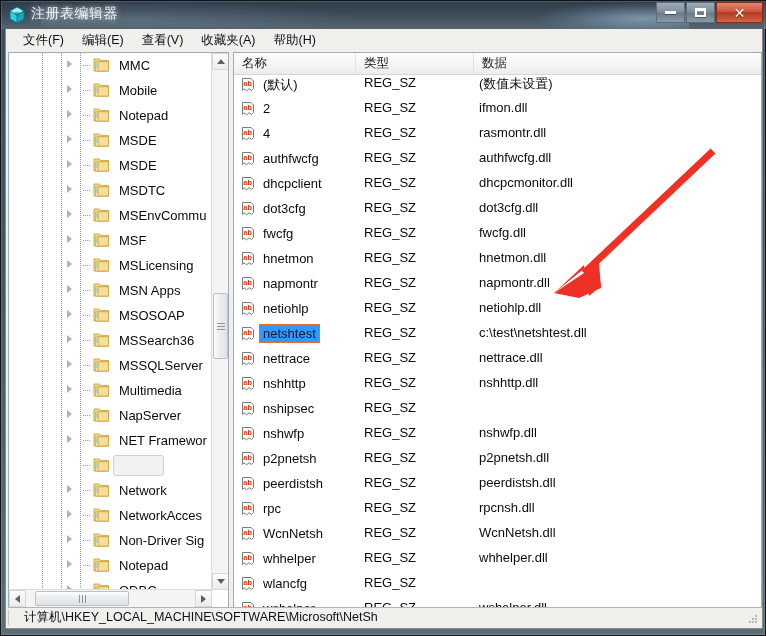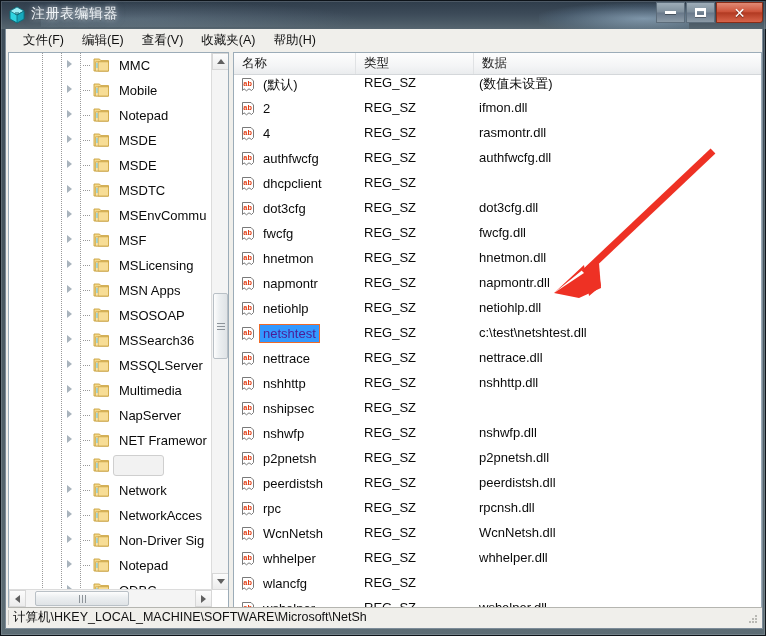--- a/index.html
+++ b/index.html
@@ -195,31 +195,31 @@
   .lv-hcell.c3 { width: 287px; border-right: none; }
 
   .lv-rows { position: absolute; left: 0; top: 22px; width: 100%; }
   .lv-row { height: 25px; display: flex; align-items: flex-start; font-size: 13px; color: #0b0b0b; }
   .lv-c1 { width: 122px; display: flex; align-items: center; padding-left: 6px; }
   .lv-c2 { width: 118px; padding-left: 8px; }
   .lv-c3 { width: 287px; padding-left: 5px; white-space: nowrap; }
   .ab-icon { width: 16px; height: 16px; flex: 0 0 16px; margin-right: 4px; }
   .name-text { padding: 1px 3px; }
   .lv-row.selected .name-text {
-    background: #3399ff; color: #4c1d95; outline: 1px solid #f06a28;
+    background: #3399ff; color: #0f172a; outline: 1px solid #f06a28;
   }
 
   
   .statusbar {
     position: absolute; left: 2px; bottom: 2px; width: 754px; height: 19px;
     background: #f0efeb; border-top: 1px solid #b5b5b0;
     display: flex; align-items: center;
   }
   .status-text {
-    font-size: 12.5px; color: #111; padding-left: 5px; white-space: nowrap;
+    font-size: 12.5px; color: #111; padding-left: 16px; white-space: nowrap;
   }
   .status-sep { position: absolute; left: 0; top: 2px; width: 1px; height: 15px; background: #c8c8c4; }
   .grip {
     position: absolute; right: 3px; bottom: 2px; width: 13px; height: 13px;
   }
 
   
   .annot { position: absolute; left: 0; top: 0; width: 766px; height: 636px; pointer-events: none; }
 </style>
 </head>
@@ -597,20 +597,21 @@
             </div>
             <div class="lv-row">
               <div class="lv-c1">
                 <span class="ab-icon"><svg width="16" height="16" viewBox="0 0 16 16">
                     <path d="M2.5 1.5 L11 1.5 L13.5 4 L13.5 11.5 L11.5 13.5 L9 11.8 L6.5 13.8 L4 11.8 L2.5 13.5 Z" fill="#ffffff" stroke="#6b6b6b" stroke-width="0.9"></path>
                     <text x="7.6" y="8.6" font-family="Liberation Sans, sans-serif" font-size="7.3" font-weight="bold" fill="#e03a10" text-anchor="middle">ab</text>
                   </svg></span>
                 <span class="name-text">dhcpclient</span>
               </div>
               <div class="lv-c2">REG_SZ</div>
+              <div class="lv-c3">dhcpcmonitor.dll</div>
             </div>
             <div class="lv-row">
               <div class="lv-c1">
                 <span class="ab-icon"><svg width="16" height="16" viewBox="0 0 16 16">
                     <path d="M2.5 1.5 L11 1.5 L13.5 4 L13.5 11.5 L11.5 13.5 L9 11.8 L6.5 13.8 L4 11.8 L2.5 13.5 Z" fill="#ffffff" stroke="#6b6b6b" stroke-width="0.9"></path>
                     <text x="7.6" y="8.6" font-family="Liberation Sans, sans-serif" font-size="7.3" font-weight="bold" fill="#e03a10" text-anchor="middle">ab</text>
                   </svg></span>
                 <span class="name-text">dot3cfg</span>
               </div>
               <div class="lv-c2">REG_SZ</div>

